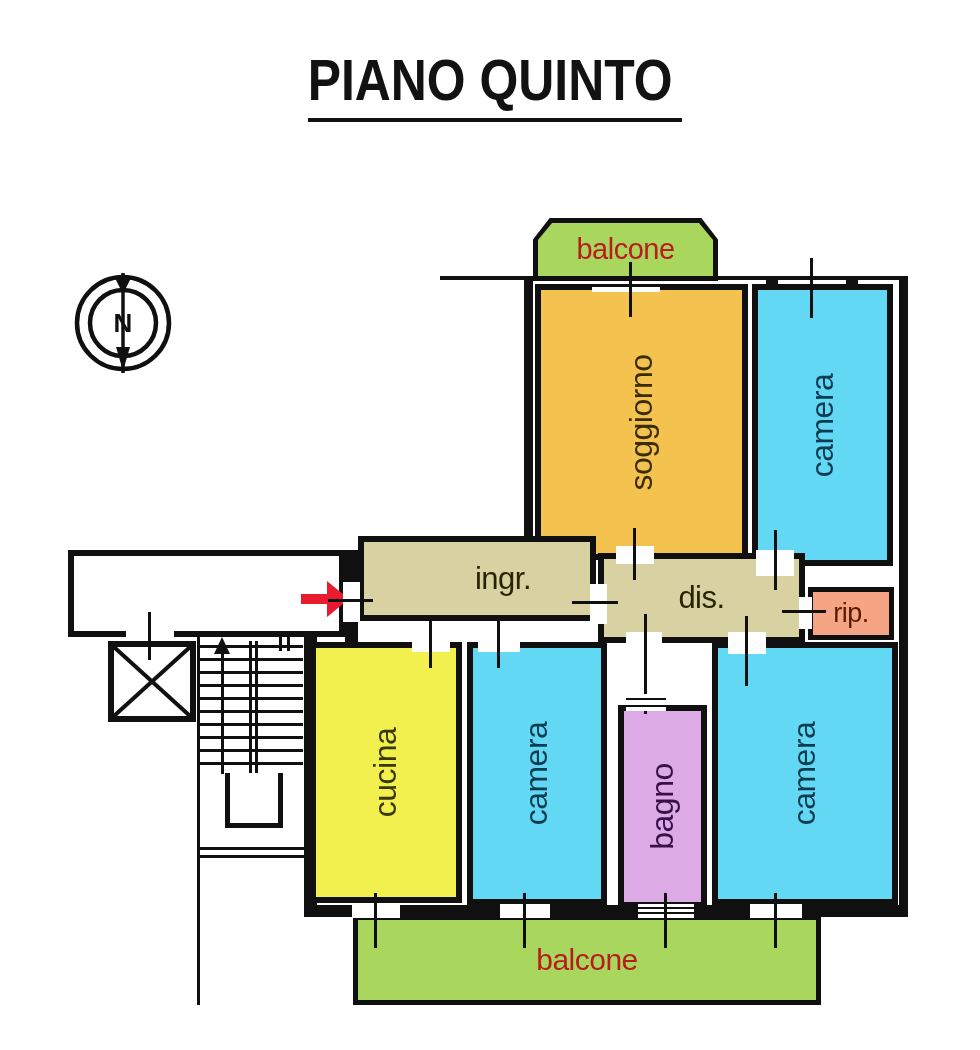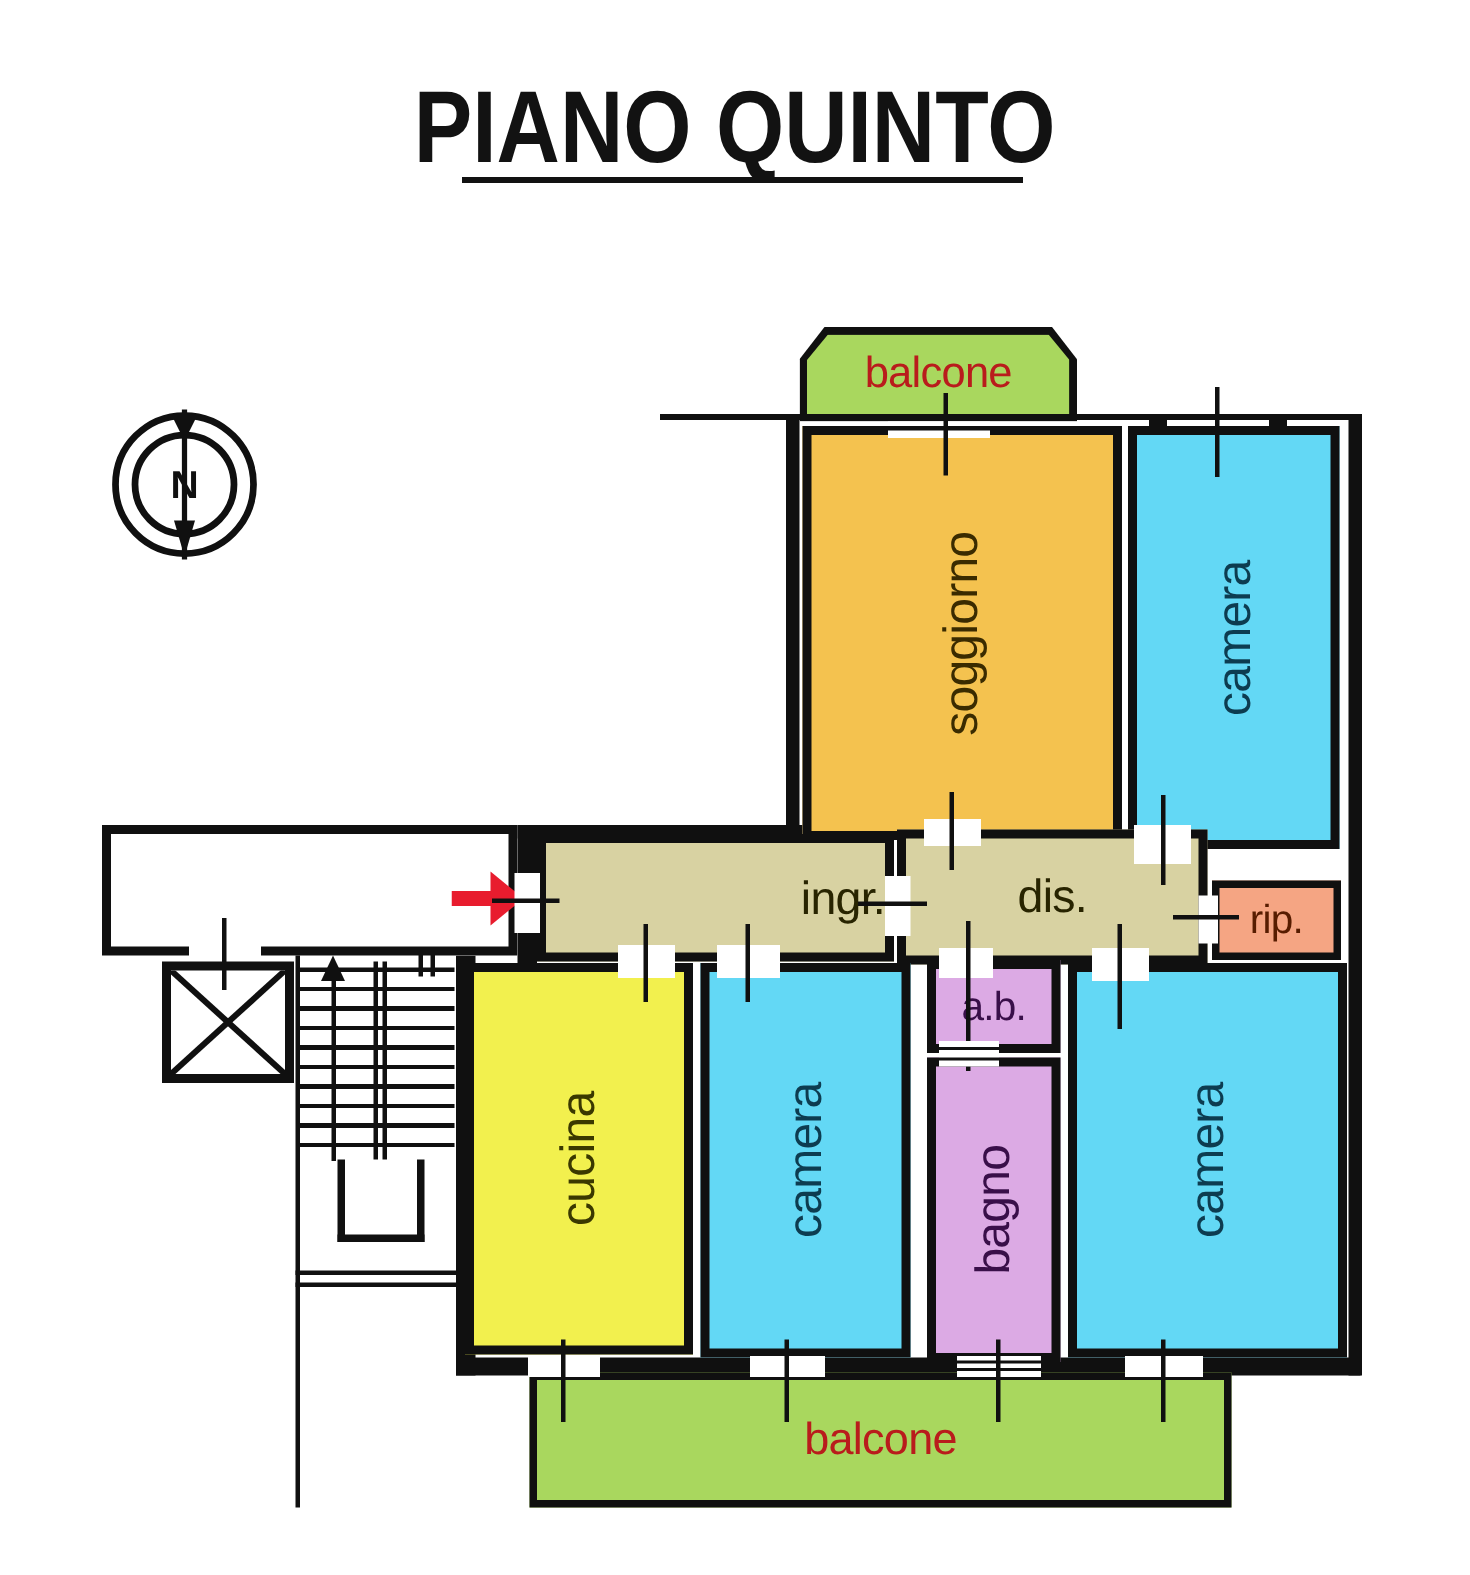--- a/index.html
+++ b/index.html
@@ -3,21 +3,21 @@
 <meta charset="utf-8">
 <style>
   html,body{margin:0;padding:0;background:#ffffff;}
   .canvas{
     position:relative;width:980px;height:1050px;background:#ffffff;overflow:hidden;
     font-family:"Liberation Sans","DejaVu Sans",sans-serif;color:#111;
   }
   .abs{position:absolute;}
   .title{
     position:absolute;left:0;top:46px;width:980px;text-align:center;
-    font-size:68px;font-weight:700;letter-spacing:0px;color:#121212;
+    font-size:58px;font-weight:700;letter-spacing:0px;color:#121212;
   }
   .title span{display:inline-block;transform:scaleX(.86);}
   .title-underline{position:absolute;left:308px;top:118px;width:374px;height:4px;background:#121212;}
   .wall{position:absolute;background:#101010;}
   .gap{position:absolute;background:#ffffff;}
   .tick{position:absolute;background:#101010;}
   .room{
     position:absolute;box-sizing:border-box;border:6px solid #101010;
     display:flex;align-items:center;justify-content:center;overflow:visible;
   }
@@ -85,43 +85,40 @@
   </div>
 
   <div class="room" style="left:535px;top:284px;width:213px;height:276px;background:#f4c24f">
     <span class="rlabel label-v c-sogg" style="font-size:32px">soggiorno</span>
   </div>
 
   <div class="room" style="left:752px;top:284px;width:141px;height:282px;background:#63d8f5">
     <span class="rlabel label-v c-cam" style="font-size:32px">camera</span>
   </div>
 
-  <div class="room" style="left:358px;top:556px;width:238px;height:85px;background:#d8d2a2;justify-content:flex-end;padding-left:52px">
+  <div class="room" style="left:358px;top:536px;width:238px;height:85px;background:#d8d2a2;justify-content:center;padding-left:52px">
     <span class="rlabel c-tan" style="font-size:31px">ingr.</span>
   </div>
 
   <div class="room" style="left:598px;top:553px;width:207px;height:90px;background:#d8d2a2">
     <span class="rlabel c-tan" style="font-size:31px">dis.</span>
   </div>
 
   <div class="room" style="left:808px;top:587px;width:86px;height:53px;background:#f5a583;border-width:5px">
     <span class="rlabel c-rip" style="font-size:27px">rip.</span>
   </div>
 
   <div class="room" style="left:310px;top:642px;width:152px;height:261px;background:#f2f04e">
     <span class="rlabel label-v c-cuc" style="font-size:32px">cucina</span>
   </div>
 
   <div class="room" style="left:467px;top:642px;width:140px;height:263px;background:#63d8f5">
     <span class="rlabel label-v c-cam" style="font-size:32px">camera</span>
   </div>
 
-  <div class="room" style="left:618px;top:640px;width:89px;height:62px;background:#dcaae4">
-    <span class="rlabel c-bag" style="font-size:27px">a.b.</span>
-  </div>
 
   <div class="room" style="left:618px;top:705px;width:89px;height:203px;background:#dcaae4">
     <span class="rlabel label-v c-bag" style="font-size:32px">bagno</span>
   </div>
 
   <div class="room" style="left:712px;top:642px;width:186px;height:263px;background:#63d8f5">
     <span class="rlabel label-v c-cam" style="font-size:32px">camera</span>
   </div>
 
   <div class="room" style="left:353px;top:915px;width:468px;height:90px;background:#a9d75e;border-width:5px">

